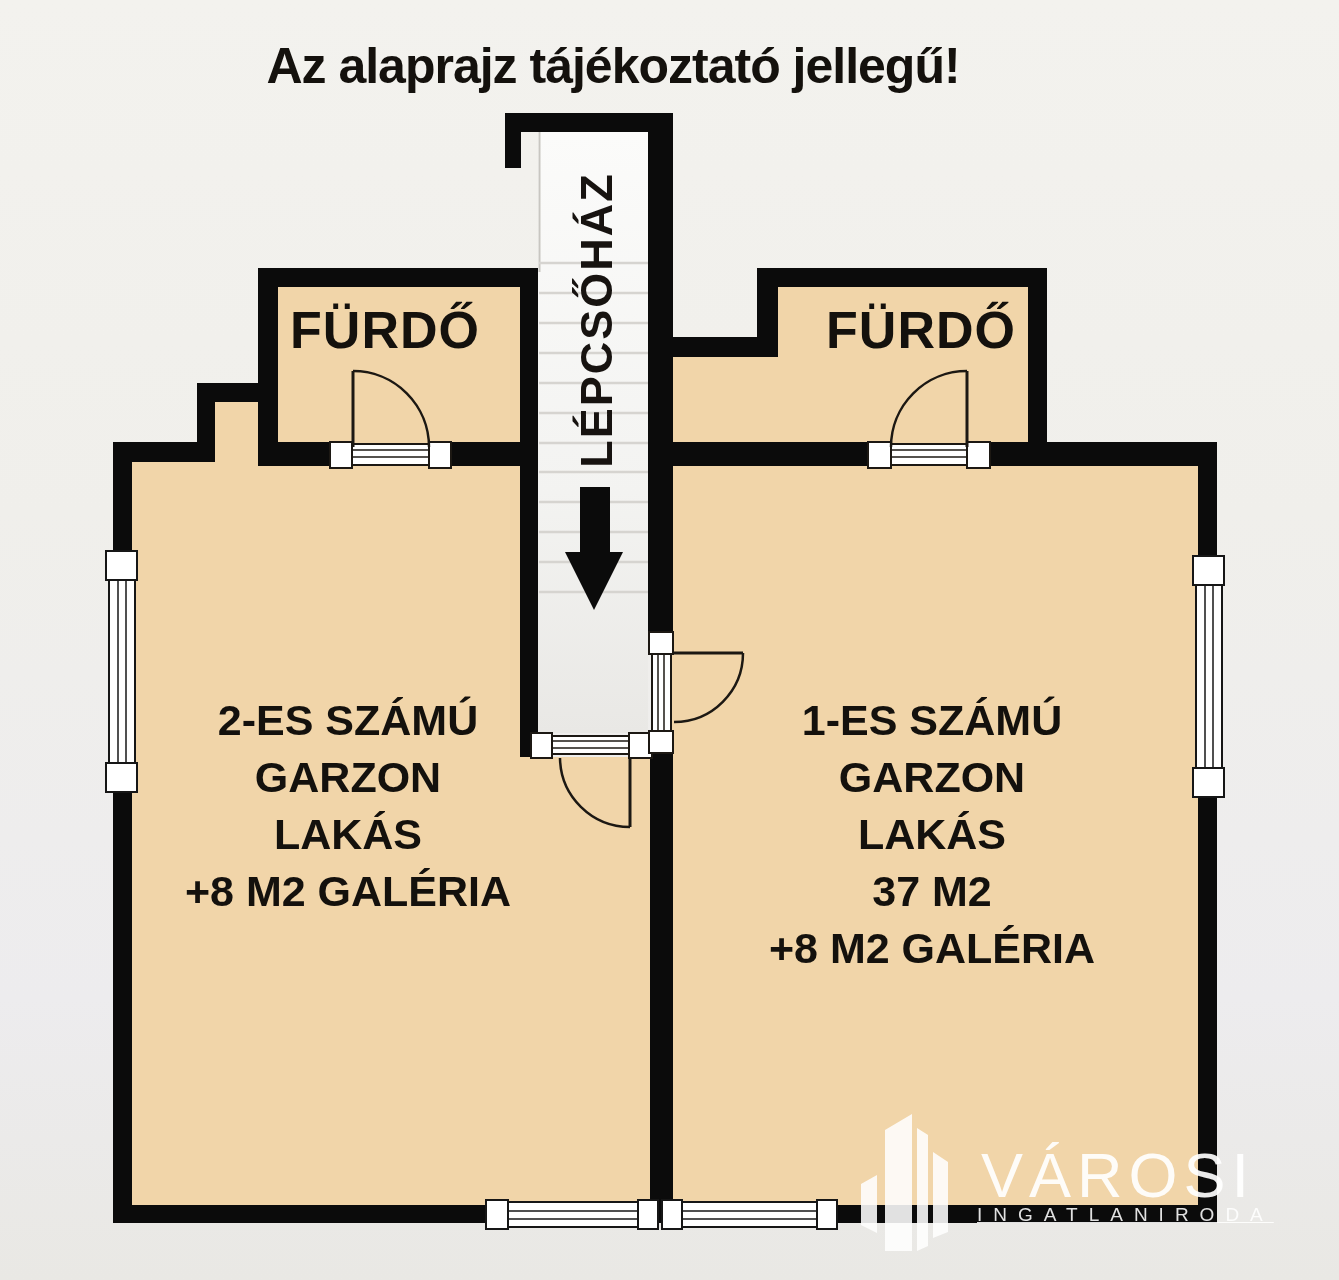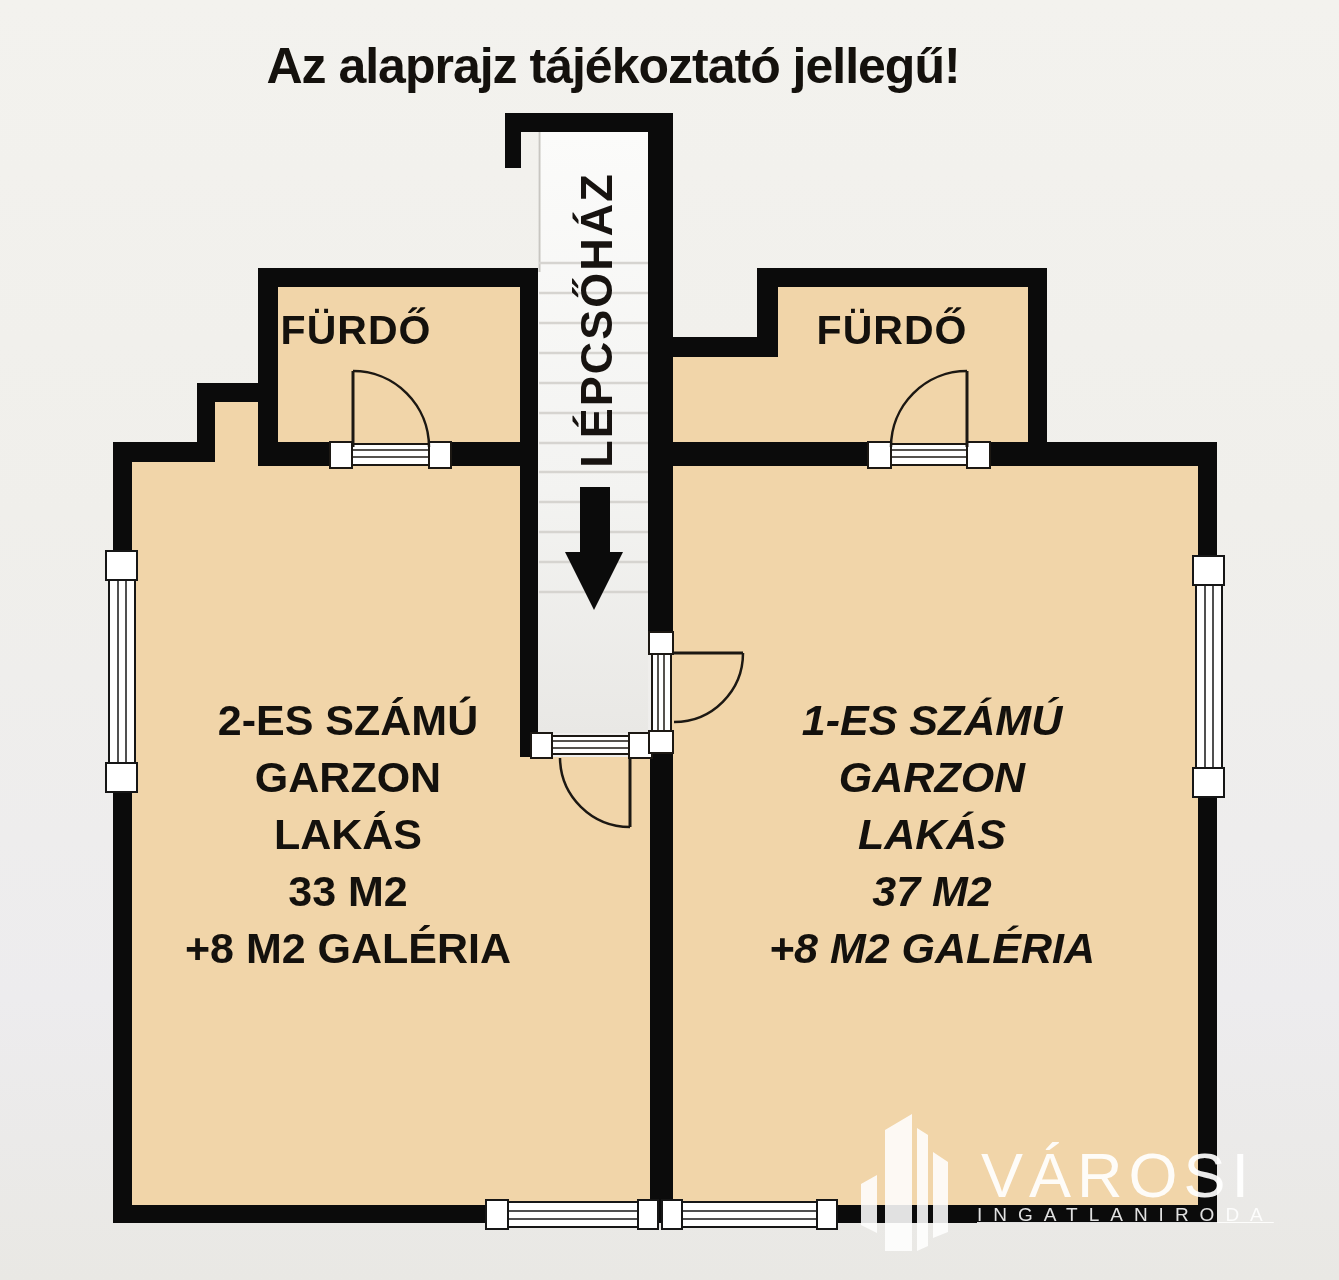--- a/index.html
+++ b/index.html
@@ -7,33 +7,33 @@
     position:relative;width:1339px;height:1280px;overflow:hidden;
     background:linear-gradient(180deg,#f3f2ee 0%,#f0efeb 40%,#edecee 78%,#e9e8e4 100%);
     font-family:"Liberation Sans","DejaVu Sans",sans-serif;
   }
   .plan-svg{position:absolute;left:0;top:0;}
   .label{
     position:absolute;transform:translate(-50%,-50%);
     font-weight:bold;color:#14110d;white-space:nowrap;z-index:5;
   }
   .title{font-size:50px;letter-spacing:-1px;}
-  .furdo{font-size:41px;letter-spacing:1px;}
+  .furdo{font-size:52px;letter-spacing:1px;margin-left:29px;}
   .stair-label{
     position:absolute;transform:translate(-50%,-50%) rotate(-90deg);
     font-weight:bold;color:#171310;font-size:45px;letter-spacing:2px;
     white-space:nowrap;z-index:5;
   }
   .apt{
     position:absolute;transform:translateX(-50%);text-align:center;
     font-weight:bold;color:#14110d;font-size:43px;line-height:57px;
     white-space:nowrap;z-index:5;margin-top:16px;
   }
   .apt-left{left:348px;top:676px;}
-  .apt-right{left:932px;top:676px;font-style:italic;}
+  .apt-right{left:932px;top:676px;}
   .wm-name{
     position:absolute;left:981px;top:1139px;font-weight:normal;font-size:63px;
     letter-spacing:6px;color:rgba(255,255,255,0.92);white-space:nowrap;z-index:6;
   }
   .wm-sub{
     position:absolute;left:977px;top:1204px;font-size:19px;letter-spacing:11px;
     color:rgba(255,255,255,0.88);white-space:nowrap;z-index:6;text-decoration:underline;
   }
 </style>
 </head>
@@ -191,21 +191,20 @@
   <div class="label furdo" style="left:356px;top:330px;">FÜRDŐ</div>
 
   <div class="label furdo" style="left:892px;top:330px;">FÜRDŐ</div>
 
   <div class="stair-label" style="left:597px;top:320px;">LÉPCSŐHÁZ</div>
 
   <div class="apt apt-left">
     <div>2-ES SZÁMÚ</div>
     <div>GARZON</div>
     <div>LAKÁS</div>
-    <div>33 M2</div>
     <div>+8 M2 GALÉRIA</div>
   </div>
 
   <div class="apt apt-right">
     <div>1-ES SZÁMÚ</div>
     <div>GARZON</div>
     <div>LAKÁS</div>
     <div>37 M2</div>
     <div>+8 M2 GALÉRIA</div>
   </div>

